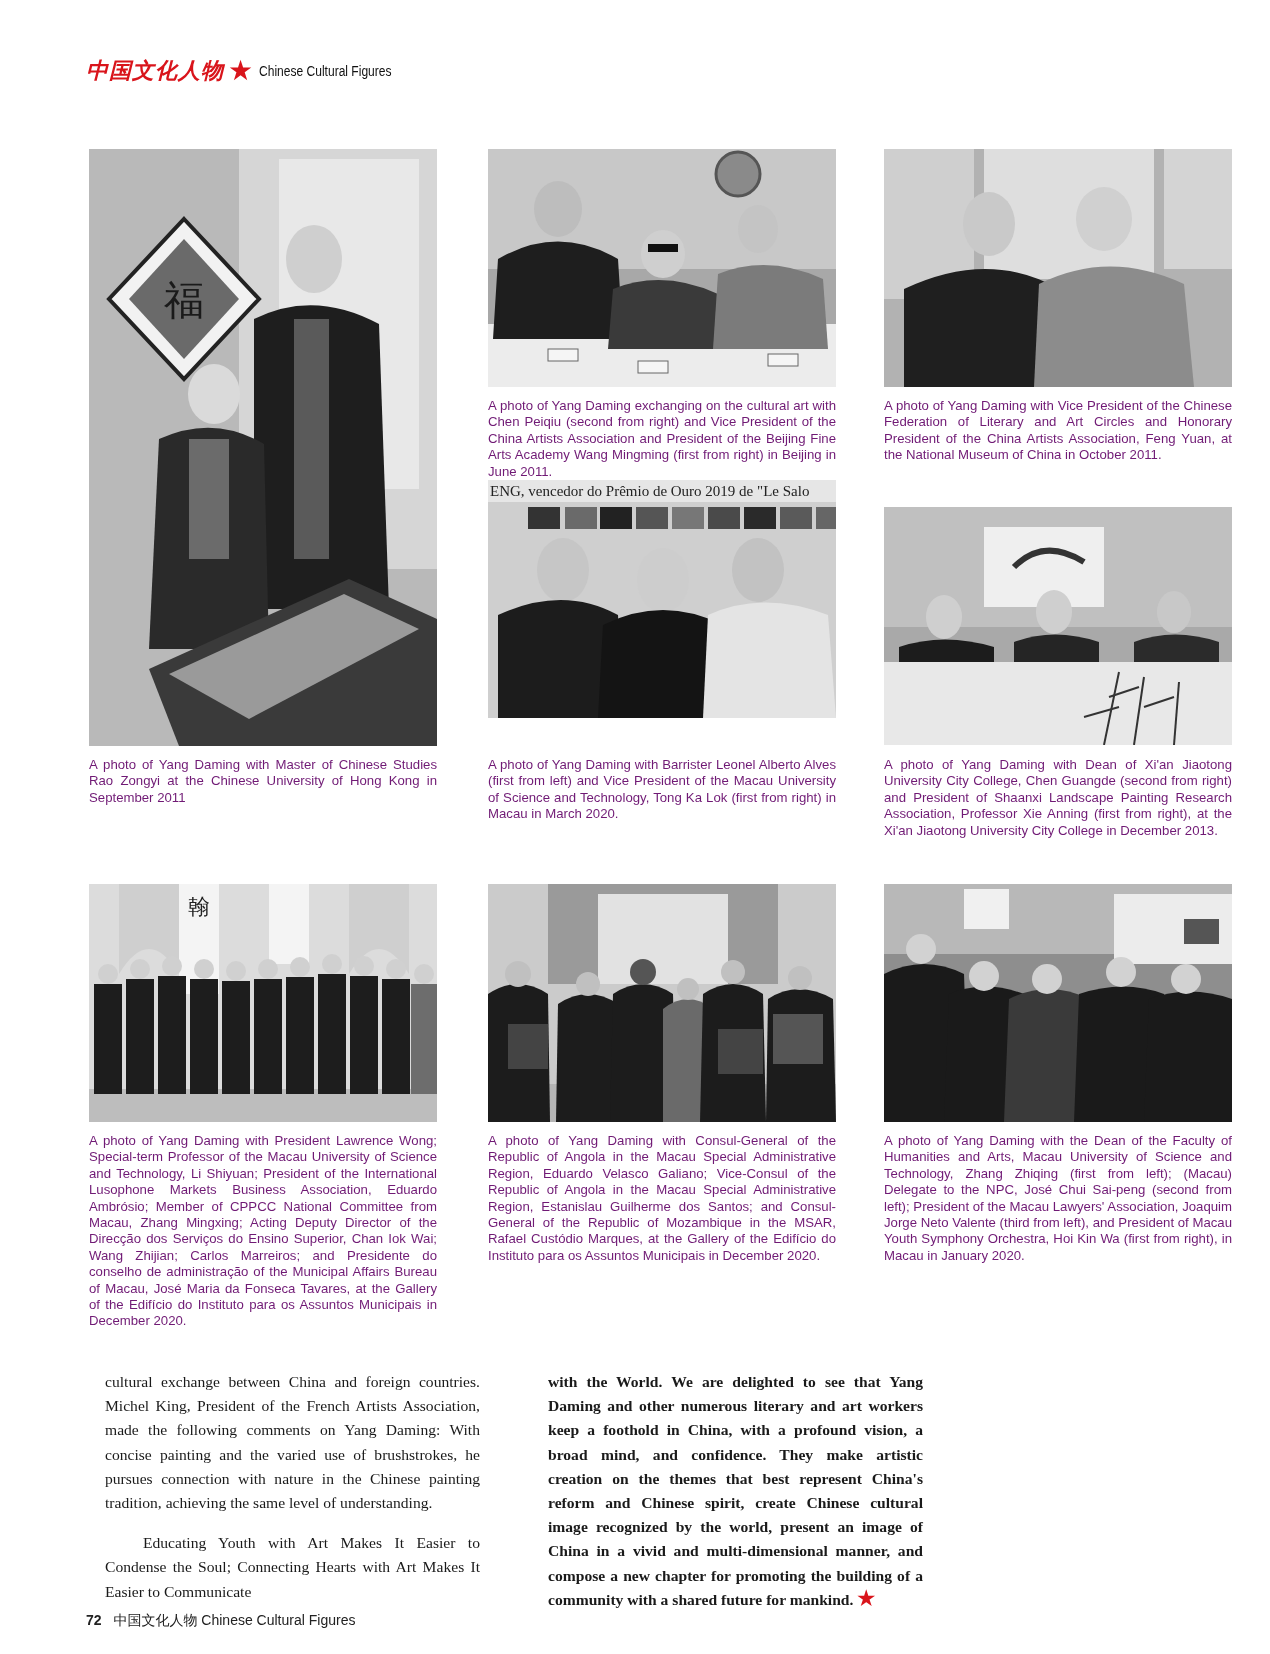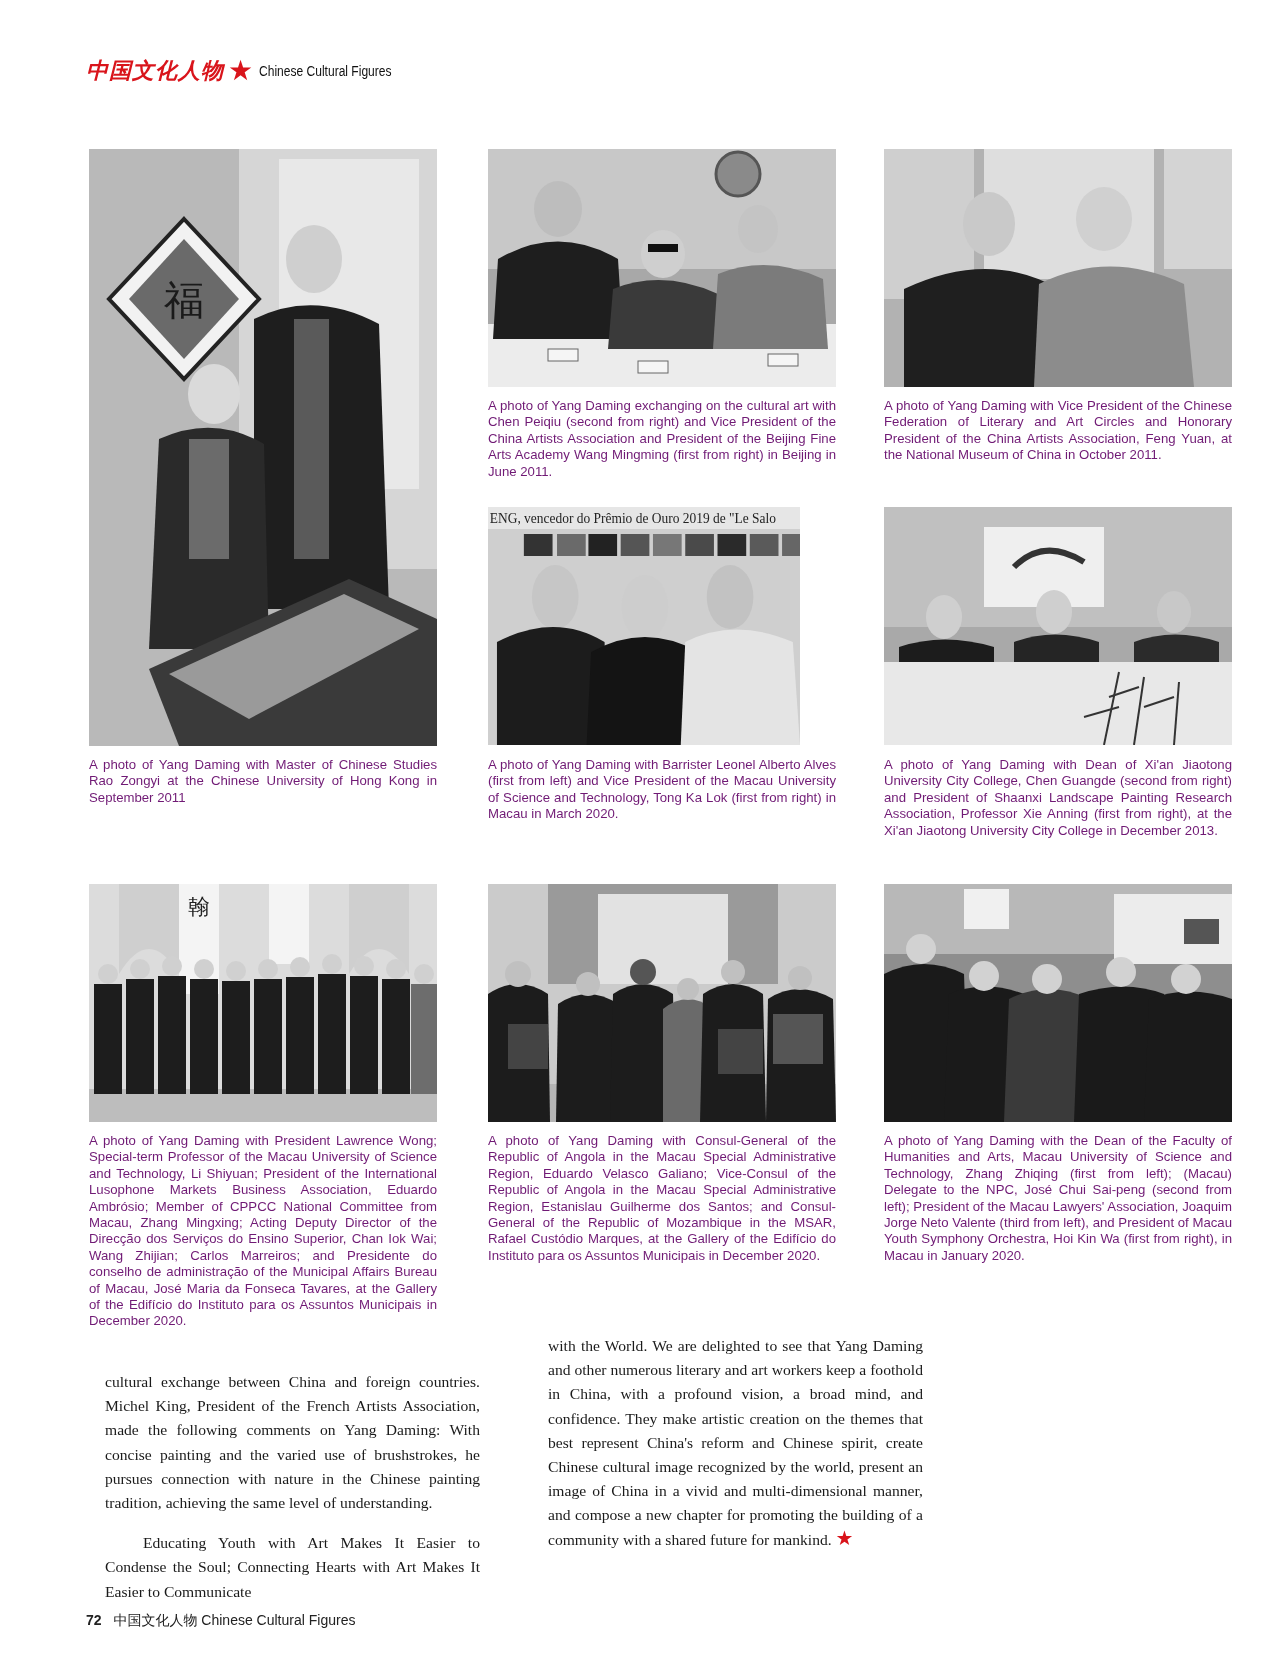--- a/index.html
+++ b/index.html
@@ -81,21 +81,21 @@
     <rect x="0" y="0" width="90" height="150" fill="#cfcfcf"></rect>
     <rect x="100" y="0" width="170" height="130" fill="#dedede"></rect>
     <rect x="280" y="0" width="68" height="120" fill="#d4d4d4"></rect>
     <ellipse cx="105" cy="75" rx="26" ry="32" fill="#c9c9c9"></ellipse>
     <path d="M20 140 Q105 100 175 140 L175 238 L20 238 Z" fill="#1f1f1f"></path>
     <ellipse cx="220" cy="70" rx="28" ry="32" fill="#d0d0d0"></ellipse>
     <path d="M155 135 Q225 100 300 135 L310 238 L150 238 Z" fill="#8c8c8c"></path>
   </svg>
 </div>
 
-<div class="photo" style="left:488px; top:507px; width:312px; height:238px;">
+<div class="photo" style="left:488px; top:480px; width:348px; height:238px;">
   <svg viewBox="0 0 348 238" preserveAspectRatio="none">
     <rect width="348" height="238" fill="#cfcfcf"></rect>
     <rect x="0" y="0" width="348" height="22" fill="#e6e6e6"></rect>
     <text x="2" y="16" font-size="15" fill="#222" font-family="Liberation Serif, serif">ENG, vencedor do Prêmio de Ouro 2019 de "Le Salo</text>
     <g>
       <rect x="40" y="27" width="32" height="22" fill="#333"></rect>
       <rect x="77" y="27" width="32" height="22" fill="#6a6a6a"></rect>
       <rect x="112" y="27" width="32" height="22" fill="#222"></rect>
       <rect x="148" y="27" width="32" height="22" fill="#555"></rect>
       <rect x="184" y="27" width="32" height="22" fill="#777"></rect>
@@ -233,21 +233,21 @@
 <div class="caption" style="left:488px; top:757px; width:348px;">A photo of Yang Daming with Barrister Leonel Alberto Alves (first from left) and Vice President of the Macau University of Science and Technology, Tong Ka Lok (first from right) in Macau in March 2020.</div>
 <div class="caption" style="left:884px; top:757px; width:348px;">A photo of Yang Daming with Dean of Xi'an Jiaotong University City College, Chen Guangde (second from right) and President of Shaanxi Landscape Painting Research Association, Professor Xie Anning (first from right), at the Xi'an Jiaotong University City College in December 2013.</div>
 <div class="caption" style="left:89px; top:1133px; width:348px;">A photo of Yang Daming with President Lawrence Wong; Special-term Professor of the Macau University of Science and Technology, Li Shiyuan; President of the International Lusophone Markets Business Association, Eduardo Ambrósio; Member of CPPCC National Committee from Macau, Zhang Mingxing; Acting Deputy Director of the Direcção dos Serviços do Ensino Superior, Chan Iok Wai; Wang Zhijian; Carlos Marreiros; and Presidente do conselho de administração of the Municipal Affairs Bureau of Macau, José Maria da Fonseca Tavares, at the Gallery of the Edifício do Instituto para os Assuntos Municipais in December 2020.</div>
 <div class="caption" style="left:488px; top:1133px; width:348px;">A photo of Yang Daming with Consul-General of the Republic of Angola in the Macau Special Administrative Region, Eduardo Velasco Galiano; Vice-Consul of the Republic of Angola in the Macau Special Administrative Region, Estanislau Guilherme dos Santos; and Consul-General of the Republic of Mozambique in the MSAR, Rafael Custódio Marques, at the Gallery of the Edifício do Instituto para os Assuntos Municipais in December 2020.</div>
 <div class="caption" style="left:884px; top:1133px; width:348px;">A photo of Yang Daming with the Dean of the Faculty of Humanities and Arts, Macau University of Science and Technology, Zhang Zhiqing (first from left); (Macau) Delegate to the NPC, José Chui Sai-peng (second from left); President of the Macau Lawyers' Association, Joaquim Jorge Neto Valente (third from left), and President of Macau Youth Symphony Orchestra, Hoi Kin Wa (first from right), in Macau in January 2020.</div>
 
 <div class="body-text" style="left:89px; top:1354px; width:407px;">
   <p>cultural exchange between China and foreign countries. Michel King, President of the French Artists Association, made the following comments on Yang Daming: With concise painting and the varied use of brushstrokes, he pursues connection with nature in the Chinese painting tradition, achieving the same level of understanding.</p>
   <p class="indent">Educating Youth with Art Makes It Easier to Condense the Soul; Connecting Hearts with Art Makes It Easier to Communicate</p>
 </div>
-<div class="body-text" style="left:532px; top:1318px; width:407px;">
+<div class="body-text" style="left:532px; top:1354px; width:407px;font-weight:bold;">
   <p><span>with the World. We are delighted to see that Yang Daming and other numerous literary and art workers keep a foothold in China, with a profound vision, a broad mind, and confidence. They make artistic creation on the themes that best represent China's reform and Chinese spirit, create Chinese cultural image recognized by the world, present an image of China in a vivid and multi-dimensional manner, and compose a new chapter for promoting the building of a community with a shared future for mankind.</span> <span class="end-star">★</span></p>
 </div>
 
 <div class="footer">
   <span class="page-num">72</span>
   <span>中国文化人物</span>
   <span>Chinese Cultural Figures</span>
 </div>
 
 </body></html>

